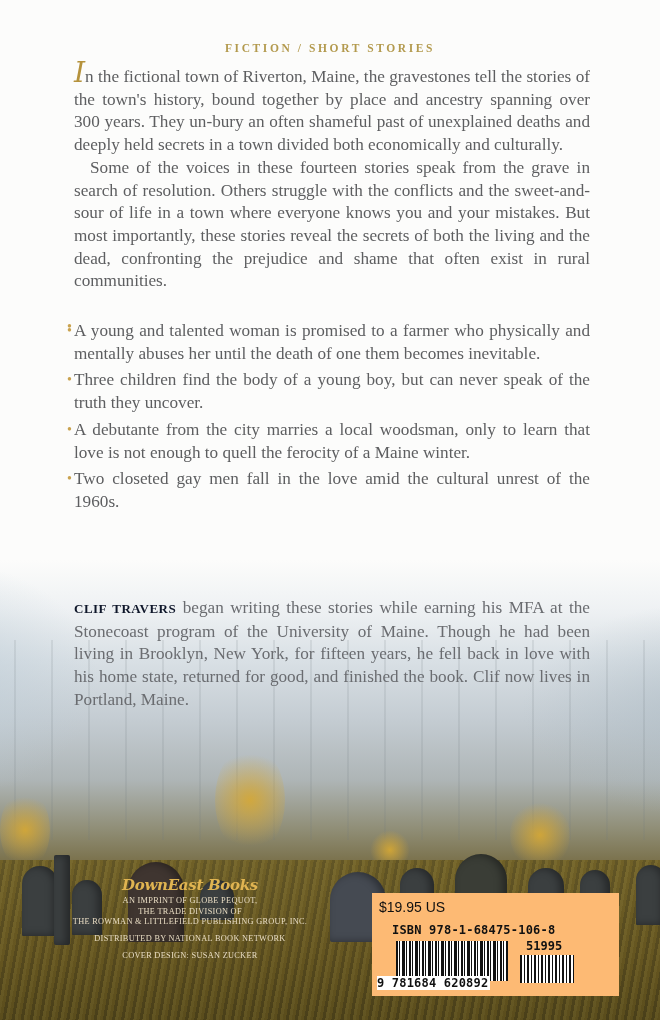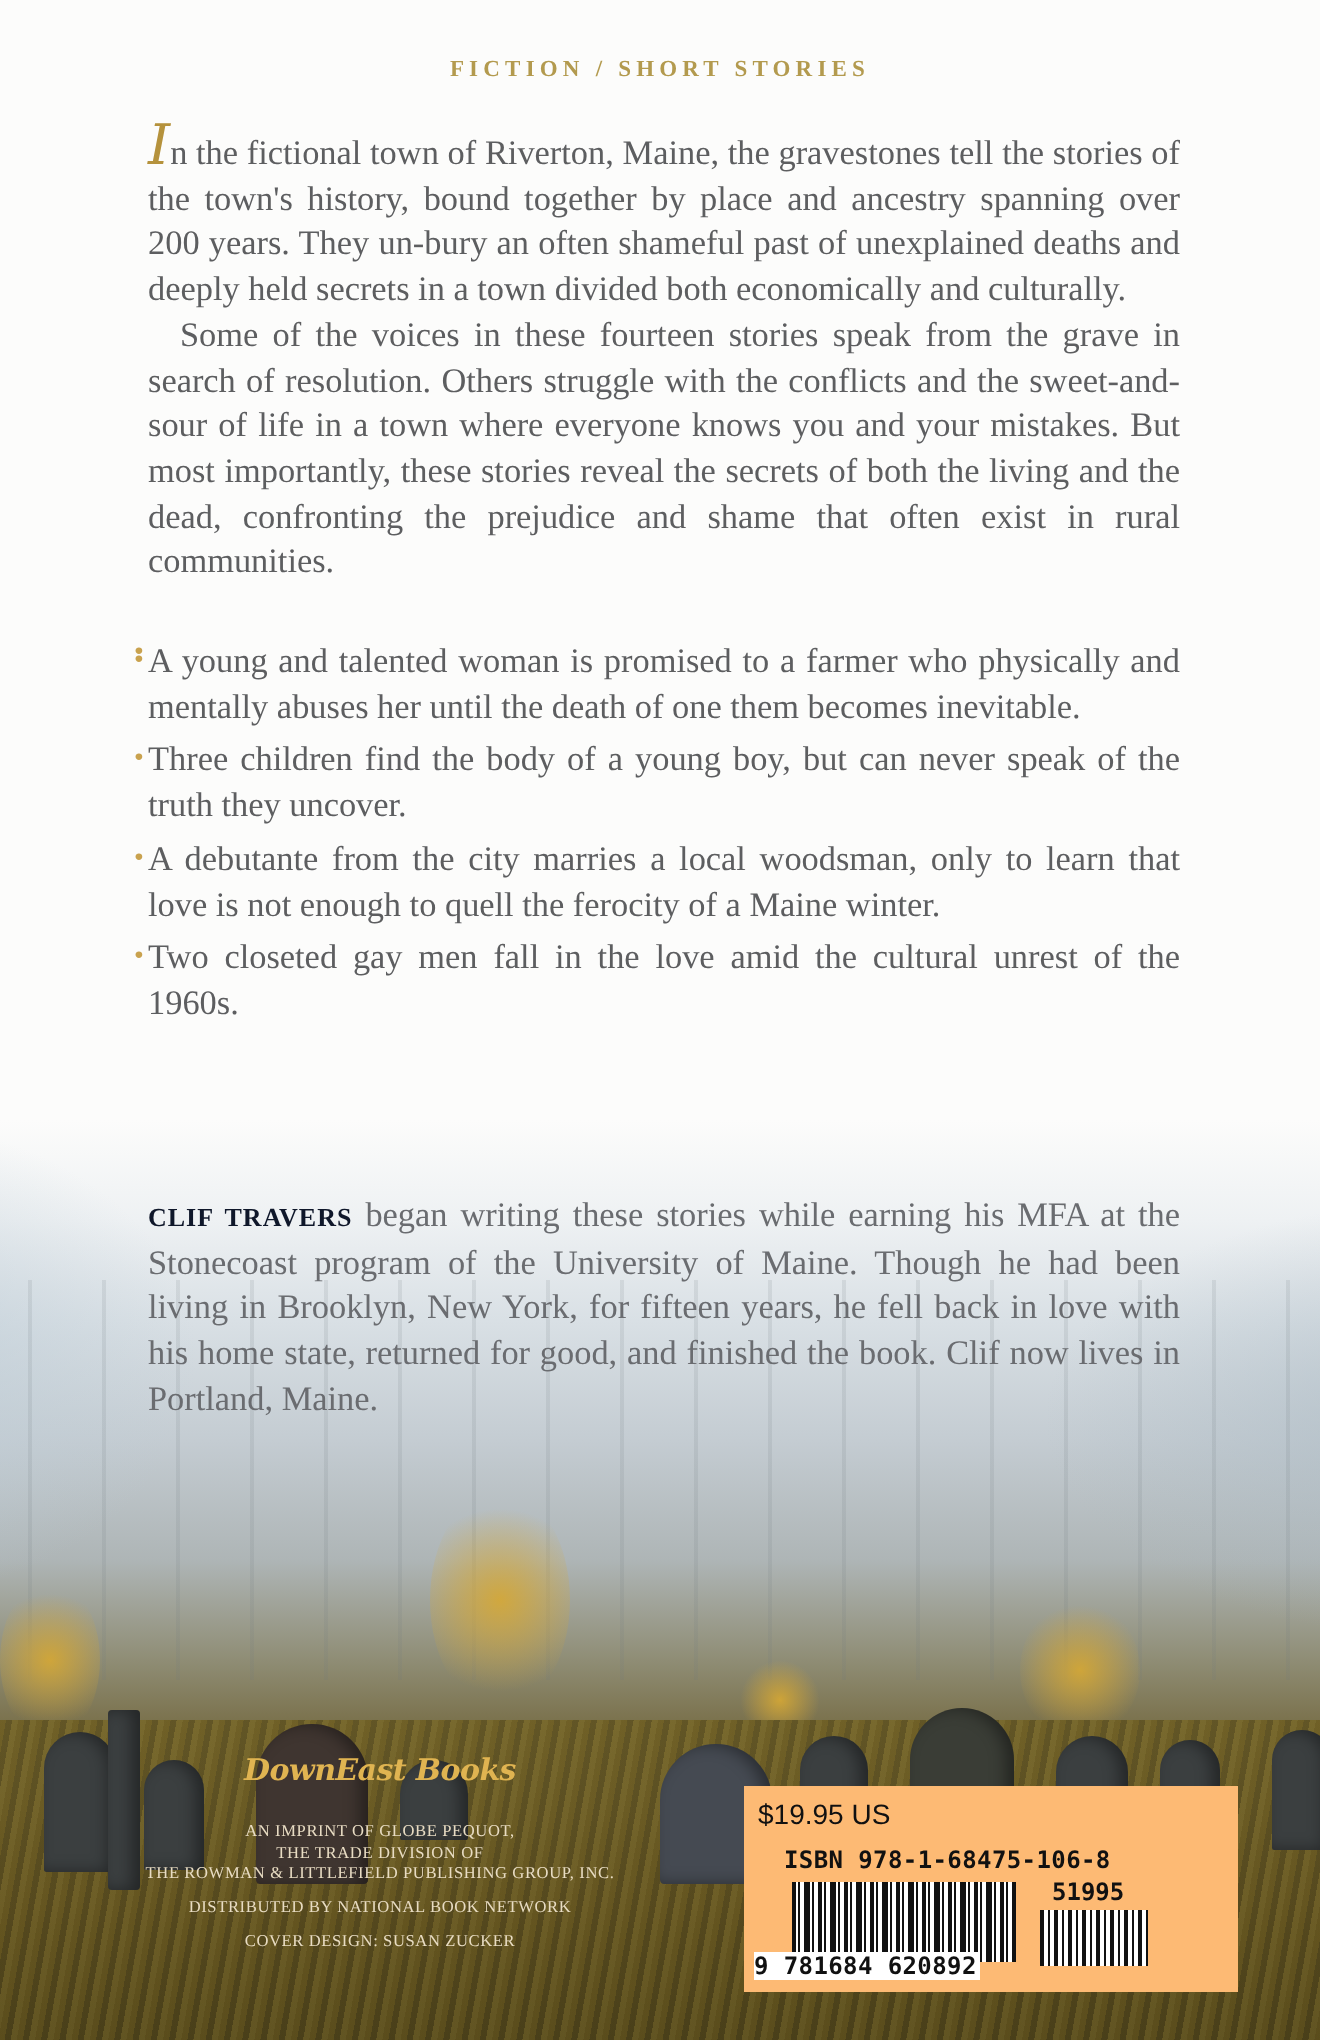--- a/index.html
+++ b/index.html
@@ -11,34 +11,34 @@
   .fog-right { position:absolute; right:-60px; top:600px; width:200px; height:220px; background:radial-gradient(ellipse at right, rgba(170,185,195,0.6), rgba(255,255,255,0) 70%); }
   .trees { position:absolute; left:0; top:640px; width:660px; height:200px; background:
       repeating-linear-gradient(90deg, rgba(120,130,135,0.0) 0 14px, rgba(110,120,125,0.18) 14px 16px, rgba(120,130,135,0.0) 16px 37px); opacity:0.8; }
   .grass { position:absolute; left:0; top:860px; width:660px; height:160px;
     background: repeating-linear-gradient(100deg, rgba(120,100,30,0.35) 0 3px, rgba(70,60,20,0.25) 3px 6px, rgba(150,130,50,0.3) 6px 9px),
                 linear-gradient(to bottom, #6b5e2c, #5a4d21 60%, #4a401b); }
   .stone { position:absolute; background:#3b3f40; border-radius:40px 40px 3px 3px; box-shadow: inset -4px 0 8px rgba(0,0,0,0.4); }
   .plant { position:absolute; border-radius:50%; background:radial-gradient(circle, rgba(214,168,52,0.9), rgba(190,140,40,0.0) 70%); }
 
   .content { position:absolute; left:0; top:0; width:660px; }
-  .category { position:absolute; top:29px; left:0; width:660px; text-align:center; color:#b39a4e; font-size:11.5px; font-weight:bold; letter-spacing:2.6px; }
+  .category { position:absolute; top:42px; left:0; width:660px; text-align:center; color:#b39a4e; font-size:11.5px; font-weight:bold; letter-spacing:2.6px; }
   .text-block { position:absolute; left:74px; width:516px; color:#5d5e60; font-size:17.2px; line-height:22.7px; text-align:justify; }
   .intro { top:66px; }
   .para { margin:0; }
   .p2 { text-indent:16px; }
   .dropcap { color:#b5923c; font-style:italic; font-size:28px; line-height:10px; font-family:"DejaVu Serif",serif; }
   .bullets { top:316px; }
   .bullet { position:relative; padding-left:0; margin-bottom:4px; }
   .bullet-dot { position:absolute; left:-7px; top:0; color:#c9a24e; font-size:14px; }
   .author { top:597px; color:#6a6c70; }
   .author-name { color:#0f172a; font-weight:bold; font-size:13px; letter-spacing:0.5px; }
 
   .publisher { position:absolute; left:60px; top:880px; width:260px; text-align:center; color:#e8dcc3; font-size:8.3px; line-height:10.8px; letter-spacing:0.3px; }
-  .pub-logo { color:#e0b451; font-size:15px; font-weight:bold; font-style:italic; margin-bottom:20px; letter-spacing:-0.3px; font-family:"DejaVu Serif",serif; }
+  .pub-logo { color:#e0b451; font-size:15px; font-weight:bold; font-style:italic; margin-bottom:5px; letter-spacing:-0.3px; font-family:"DejaVu Serif",serif; }
   .pub-gap { height:6px; }
 
   .barcode-box { position:absolute; left:372px; top:893px; width:247px; height:103px; background:#fdba74; }
   .price { position:absolute; left:7px; top:6px; font-family:"Liberation Sans",sans-serif; font-size:14px; color:#111; }
   .isbn { position:absolute; left:20px; top:30px; font-family:"DejaVu Sans Mono",monospace; font-size:12px; font-weight:bold; color:#111; letter-spacing:0.2px; }
   .bars-main { position:absolute; left:24px; top:48px; width:112px; height:40px; background:repeating-linear-gradient(90deg,#111 0 2px,#fff 2px 3px,#111 3px 4px,#fff 4px 6px,#111 6px 9px,#fff 9px 10px,#111 10px 11px,#fff 11px 13px); }
   .bars-add { position:absolute; left:148px; top:62px; width:54px; height:28px; background:repeating-linear-gradient(90deg,#111 0 2px,#fff 2px 4px,#111 4px 5px,#fff 5px 7px); }
   .addon-num { position:absolute; left:154px; top:46px; font-family:"DejaVu Sans Mono",monospace; font-size:12px; font-weight:bold; color:#111; }
   .barcode-num { position:absolute; left:5px; top:83px; font-family:"DejaVu Sans Mono",monospace; font-size:12px; font-weight:bold; color:#111; background:#fff; padding-right:2px; letter-spacing:0.2px; }
 </style>
@@ -67,21 +67,21 @@
   <div class="stone" style="left:400px;top:868px;width:34px;height:60px;"></div>
   <div class="stone" style="left:455px;top:854px;width:52px;height:80px;background:#3a3d36;"></div>
   <div class="stone" style="left:528px;top:868px;width:36px;height:60px;"></div>
   <div class="stone" style="left:580px;top:870px;width:30px;height:60px;"></div>
   <div class="stone" style="left:636px;top:865px;width:30px;height:60px;"></div>
 
   <div class="content">
     <div class="category">FICTION / SHORT STORIES</div>
 
     <div class="text-block intro">
-      <p class="para"><span class="dropcap">I</span><span>n the fictional town of Riverton, Maine, the gravestones tell the stories of the town's history, bound together by place and ancestry spanning over 200 years. They un-bury an often shameful past of unexplained deaths and deeply held secrets in a town divided both economically and culturally.</span></p>
+      <p class="para"><span class="dropcap">I</span><span>n the fictional town of Riverton, Maine, the gravestones tell the stories of the town's history, bound together by place and ancestry spanning over 300 years. They un-bury an often shameful past of unexplained deaths and deeply held secrets in a town divided both economically and culturally.</span></p>
       <p class="para p2">Some of the voices in these fourteen stories speak from the grave in search of resolution. Others struggle with the conflicts and the sweet-and-sour of life in a town where everyone knows you and your mistakes. But most importantly, these stories reveal the secrets of both the living and the dead, confronting the prejudice and shame that often exist in rural communities.</p>
     </div>
 
     <div class="text-block bullets">
       <div class="bullet"><span class="bullet-dot">•</span></div>
       <div class="bullet"><span class="bullet-dot">•</span><span>A young and talented woman is promised to a farmer who physically and mentally abuses her until the death of one them becomes inevitable.</span></div>
       <div class="bullet"><span class="bullet-dot">•</span><span>Three children find the body of a young boy, but can never speak of the truth they uncover.</span></div>
       <div class="bullet"><span class="bullet-dot">•</span><span>A debutante from the city marries a local woodsman, only to learn that love is not enough to quell the ferocity of a Maine winter.</span></div>
       <div class="bullet"><span class="bullet-dot">•</span><span>Two closeted gay men fall in the love amid the cultural unrest of the 1960s.</span></div>
     </div>

